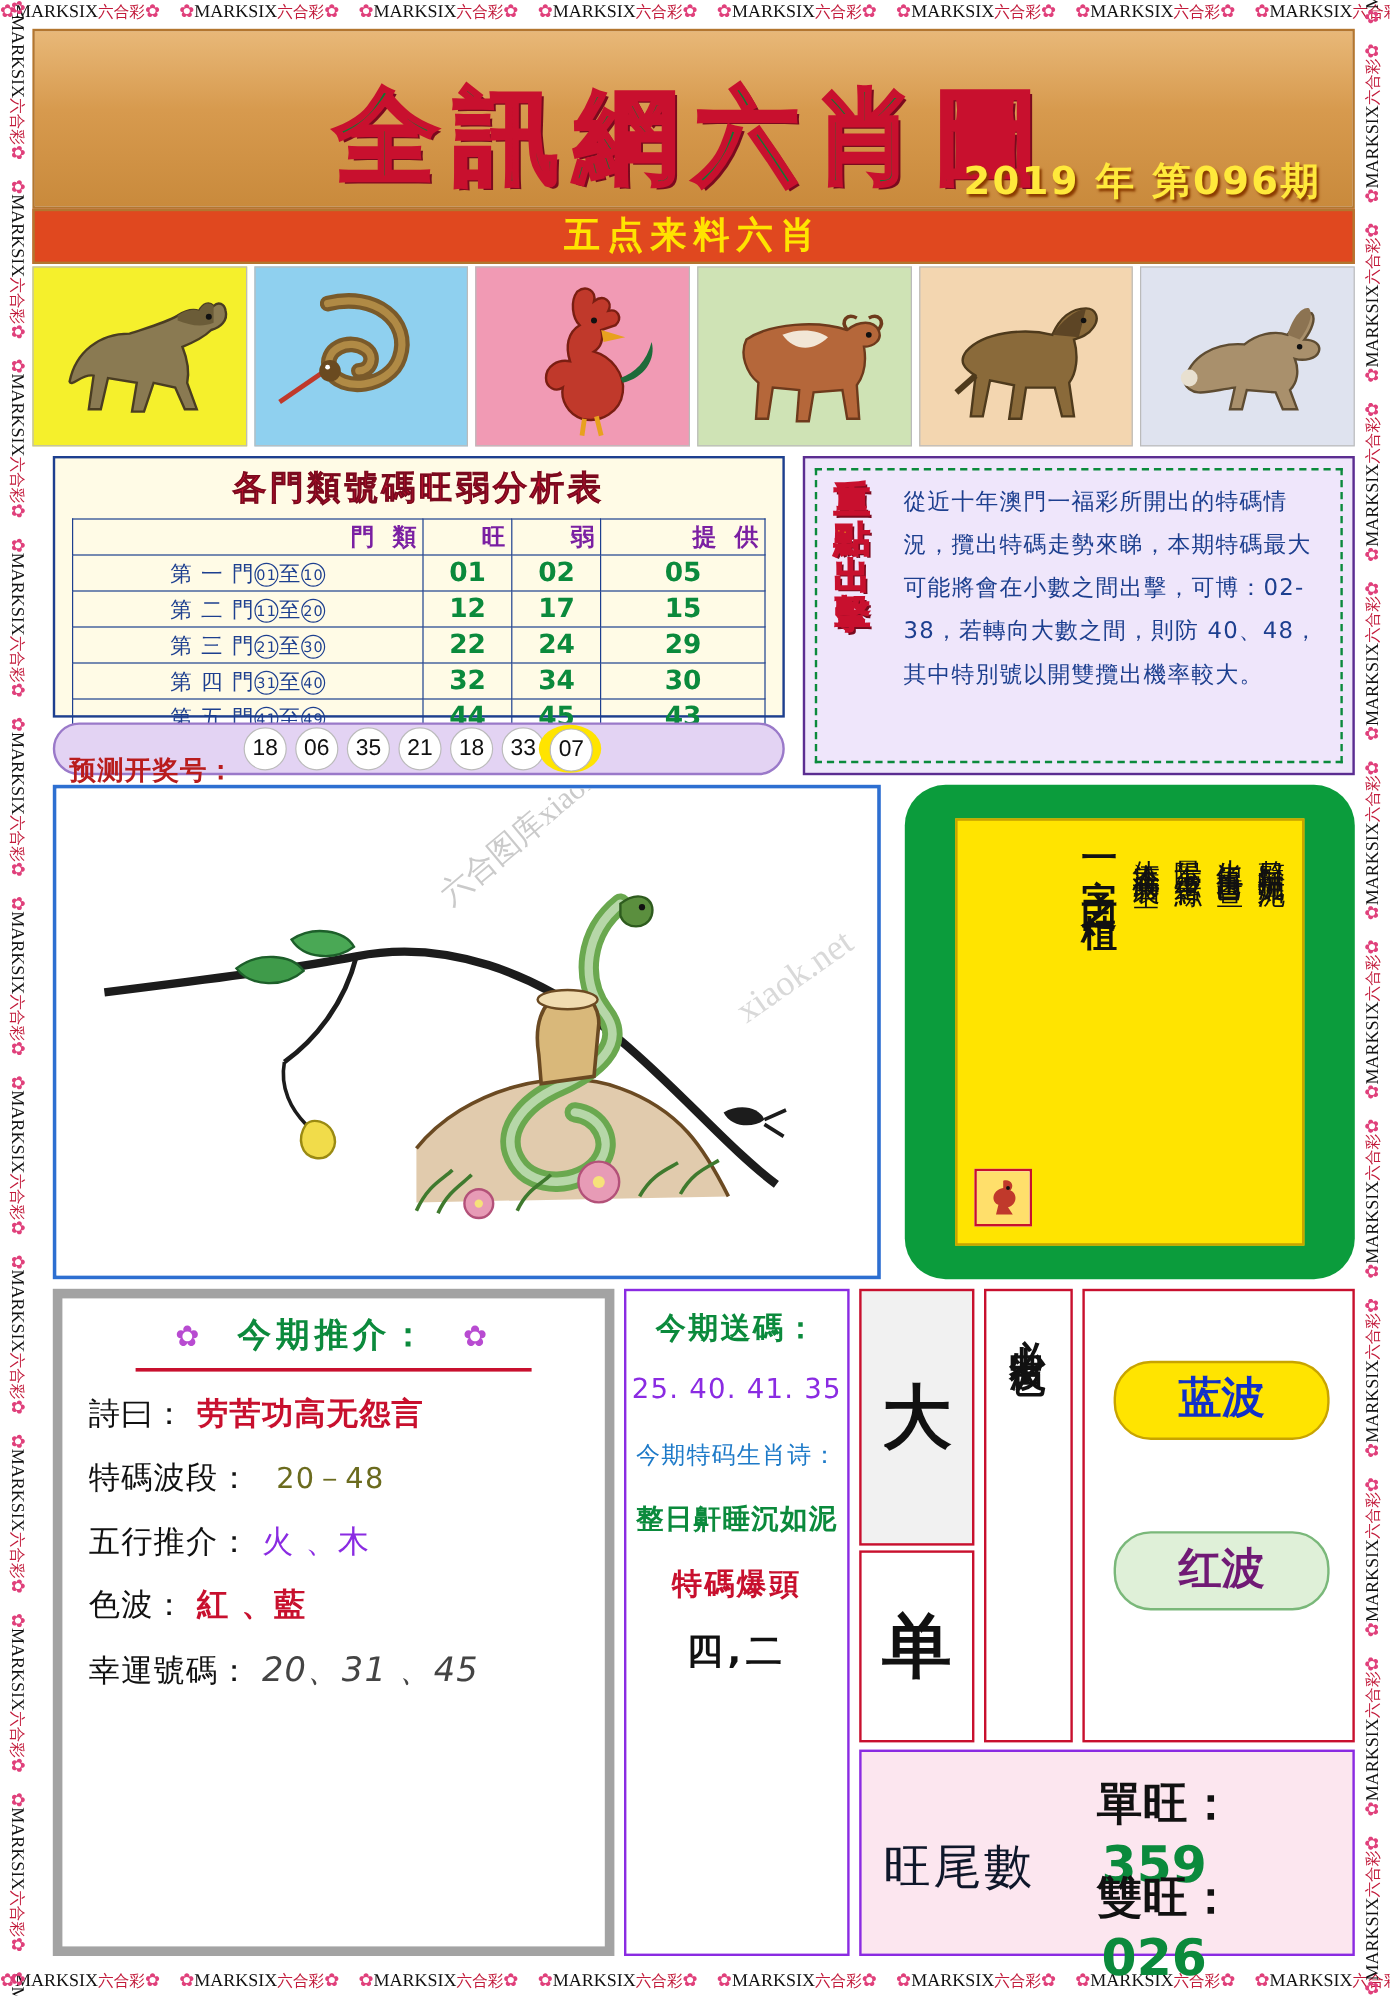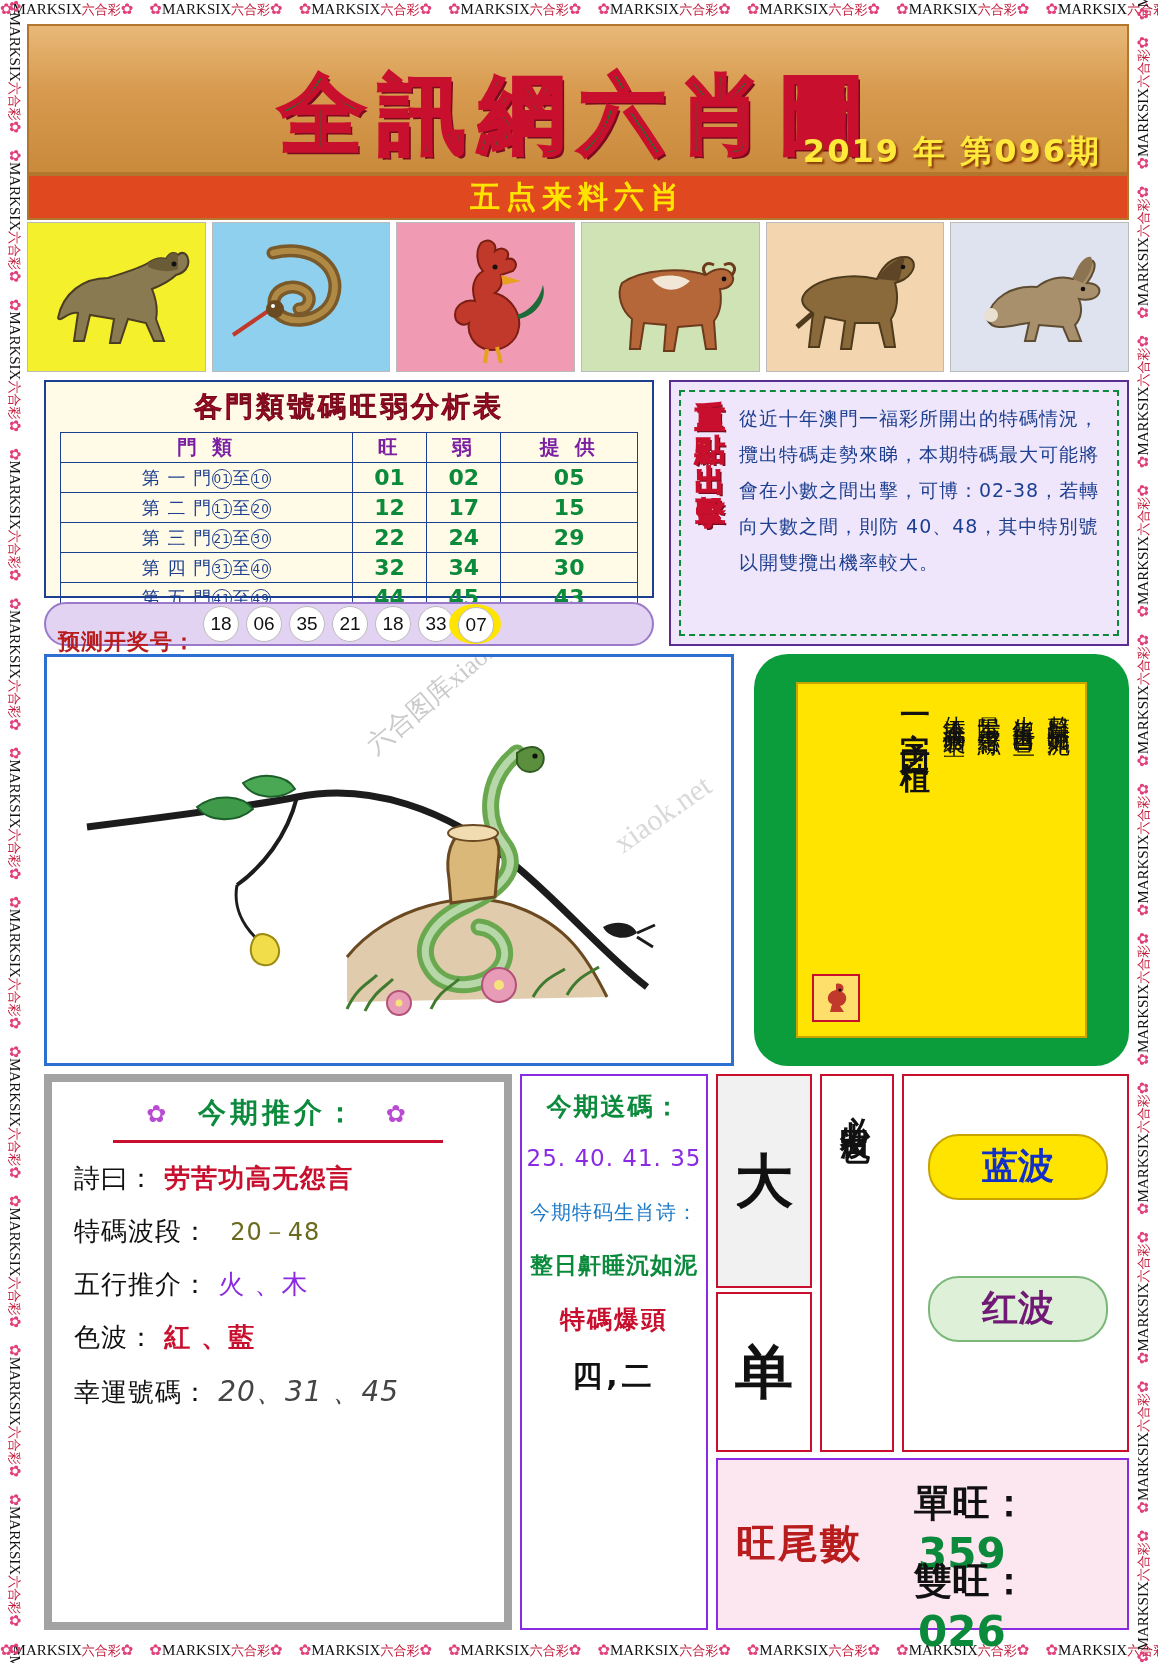--- a/index.html
+++ b/index.html
@@ -45,21 +45,21 @@
   .a4{background:#cfe3b5;} .a5{background:#f3d6b0;} .a6{background:#dfe3ef;}
   .acell svg{position:absolute;left:0;top:0;}
 
   
   .tbl-box{position:absolute;left:20px;top:358px;width:610px;height:218px;background:#fffbe6;
      border:2px solid #1d3f8f;box-sizing:border-box;}
   .tbl-title{text-align:center;font-size:28px;font-weight:bold;color:#c8102e;letter-spacing:3px;
      margin-top:6px;-webkit-text-stroke:0.5px #7a0a1e;}
   table.an{border-collapse:collapse;width:578px;margin:6px auto 0 auto;}
   table.an td{border:1px solid #1d3f8f;height:27px;text-align:center;font-size:19px;color:#1d3f8f;}
-  table.an td.hd{font-weight:bold;color:#7a1fa2;letter-spacing:4px;font-size:20px;}
+  table.an td.hd{font-weight:bold;color:#7a1fa2;letter-spacing:4px;font-size:20px;text-align:right;}
   table.an td.gate{color:#1d3f8f;font-size:18px;letter-spacing:1px;}
   table.an td.num{color:#0b8a3c;font-size:22px;font-weight:bold;}
   .circ{display:inline-block;border:1px solid #1d3f8f;border-radius:50%;width:18px;height:18px;
      line-height:18px;font-size:12px;text-align:center;vertical-align:1px;}
 
   
   .pred{position:absolute;left:20px;top:580px;width:610px;height:44px;background:#e3d3f3;
      border:2px solid #9a79c9;border-radius:22px;box-sizing:border-box;display:flex;align-items:center;}
   .pred .lbl{font-size:22px;color:#b91c1c;font-weight:bold;margin-left:12px;letter-spacing:1px;margin-top:35px;}
   .pred .ball{width:34px;height:34px;border-radius:50%;background:#fff;border:1px solid #bbb;
@@ -69,21 +69,21 @@
   .pred .sp .ball{position:absolute;left:9px;top:3px;margin:0;}
 
   
   .rbox{position:absolute;left:645px;top:358px;width:460px;height:266px;background:#efe6fb;
      border:2px solid #5b2d91;box-sizing:border-box;}
   .rbox-inner{position:absolute;left:8px;top:8px;right:8px;bottom:8px;border:2px dashed #0b8a3c;
      box-sizing:border-box;}
   .rbox .vlabel{position:absolute;left:16px;top:20px;width:46px;font-size:30px;font-weight:bold;
      color:#ffe400;line-height:1.05;letter-spacing:0;text-align:center;
      -webkit-text-stroke:1.5px #c8102e;text-shadow:2px 2px 0 #7a0a1e;}
-  .rbox .txt{position:absolute;left:68px;top:18px;right:16px;font-size:19px;color:#1d3f8f;
+  .rbox .txt{position:absolute;left:82px;top:18px;right:16px;font-size:19px;color:#1d3f8f;
      line-height:36px;letter-spacing:1px;}
 
   
   .pic{position:absolute;left:20px;top:632px;width:690px;height:412px;background:#fff;
      border:3px solid #2d6fd1;box-sizing:border-box;overflow:hidden;}
   .pic .wmtext{position:absolute;left:300px;top:10px;transform:rotate(-40deg);
      font-size:26px;color:#b9b9b9;opacity:.75;font-family:"Liberation Serif",serif;white-space:nowrap;}
   .pic .wmtext2{position:absolute;left:560px;top:140px;transform:rotate(-35deg);
      font-size:30px;color:#c9c9c9;opacity:.7;font-family:"Liberation Serif",serif;white-space:nowrap;}
 
@@ -139,21 +139,21 @@
 
   .wave-wrap{position:absolute;left:878px;top:1052px;width:227px;height:378px;
      border:2px solid #c8102e;background:#fff;box-sizing:border-box;}
   .wave{position:absolute;left:24px;width:176px;height:62px;border-radius:31px;text-align:center;
      line-height:60px;font-size:36px;font-weight:bold;}
   .w-blue{top:58px;background:#ffe400;color:#1230c8;border:2px solid #c8a400;}
   .w-red{top:200px;background:#dff0d8;color:#701a75;border:2px solid #7ab87a;}
 
   .tail{position:absolute;left:692px;top:1436px;width:413px;height:172px;background:#fce6ef;
      border:2px solid #8a2be2;box-sizing:border-box;}
-  .tail .lbl{position:absolute;left:18px;top:56px;font-size:40px;font-weight:bold;color:#b91c1c;
+  .tail .lbl{position:absolute;left:18px;top:68px;font-size:40px;font-weight:normal;color:#0f172a;
      letter-spacing:2px;}
   .tail .r1,.tail .r2{position:absolute;left:196px;font-size:38px;font-weight:bold;color:#111;}
   .tail .r1{top:18px;} .tail .r2{top:96px;}
   .tail .num{color:#0b8a3c;font-size:42px;margin-left:4px;}
 </style>
 </head>
 <body>
 
 <div class="wm-top"><span id="wmTop"><span class="wm-unit"><span class="flower">✿</span>MARKSIX<span class="cn">六合彩</span><span class="flower">✿</span></span><span class="wm-unit"><span class="flower">✿</span>MARKSIX<span class="cn">六合彩</span><span class="flower">✿</span></span><span class="wm-unit"><span class="flower">✿</span>MARKSIX<span class="cn">六合彩</span><span class="flower">✿</span></span><span class="wm-unit"><span class="flower">✿</span>MARKSIX<span class="cn">六合彩</span><span class="flower">✿</span></span><span class="wm-unit"><span class="flower">✿</span>MARKSIX<span class="cn">六合彩</span><span class="flower">✿</span></span><span class="wm-unit"><span class="flower">✿</span>MARKSIX<span class="cn">六合彩</span><span class="flower">✿</span></span><span class="wm-unit"><span class="flower">✿</span>MARKSIX<span class="cn">六合彩</span><span class="flower">✿</span></span><span class="wm-unit"><span class="flower">✿</span>MARKSIX<span class="cn">六合彩</span></span></span></div>
 <div class="wm-bottom"><span id="wmBot"><span class="wm-unit"><span class="flower">✿</span>MARKSIX<span class="cn">六合彩</span><span class="flower">✿</span></span><span class="wm-unit"><span class="flower">✿</span>MARKSIX<span class="cn">六合彩</span><span class="flower">✿</span></span><span class="wm-unit"><span class="flower">✿</span>MARKSIX<span class="cn">六合彩</span><span class="flower">✿</span></span><span class="wm-unit"><span class="flower">✿</span>MARKSIX<span class="cn">六合彩</span><span class="flower">✿</span></span><span class="wm-unit"><span class="flower">✿</span>MARKSIX<span class="cn">六合彩</span><span class="flower">✿</span></span><span class="wm-unit"><span class="flower">✿</span>MARKSIX<span class="cn">六合彩</span><span class="flower">✿</span></span><span class="wm-unit"><span class="flower">✿</span>MARKSIX<span class="cn">六合彩</span><span class="flower">✿</span></span><span class="wm-unit"><span class="flower">✿</span>MARKSIX<span class="cn">六合彩</span></span></span></div>

